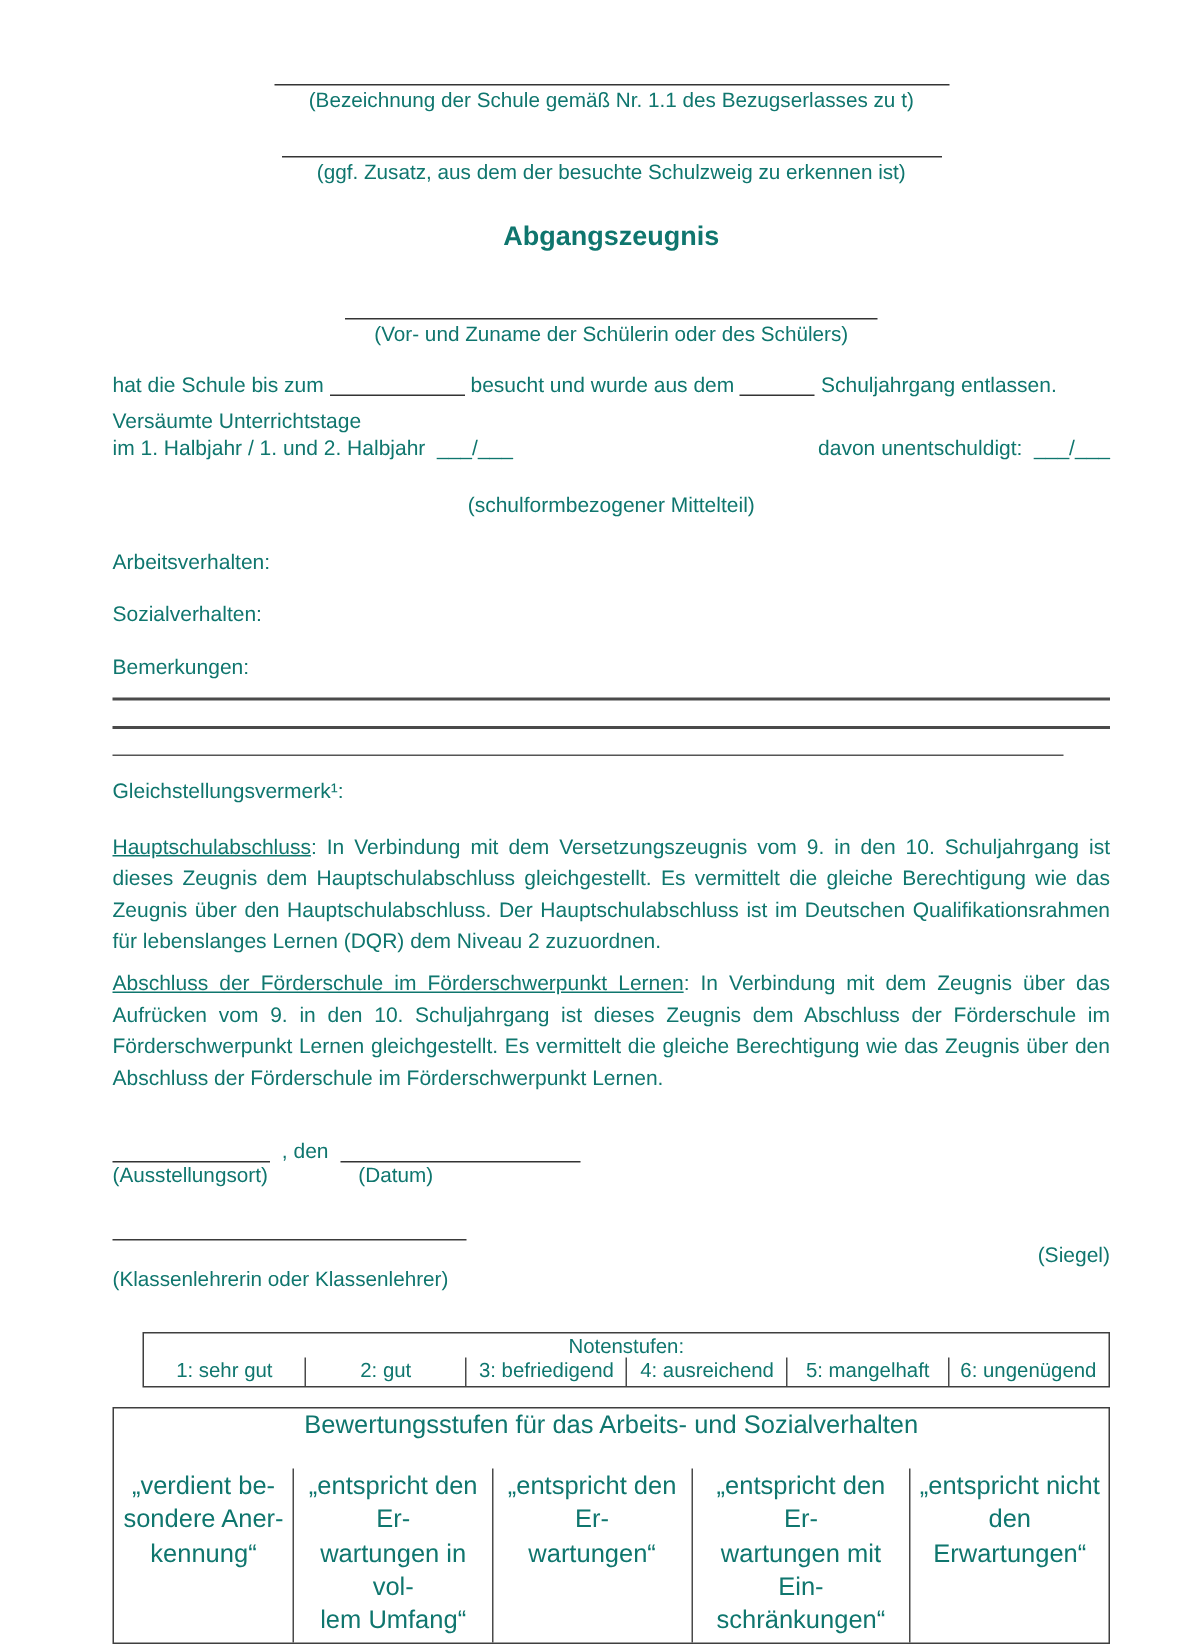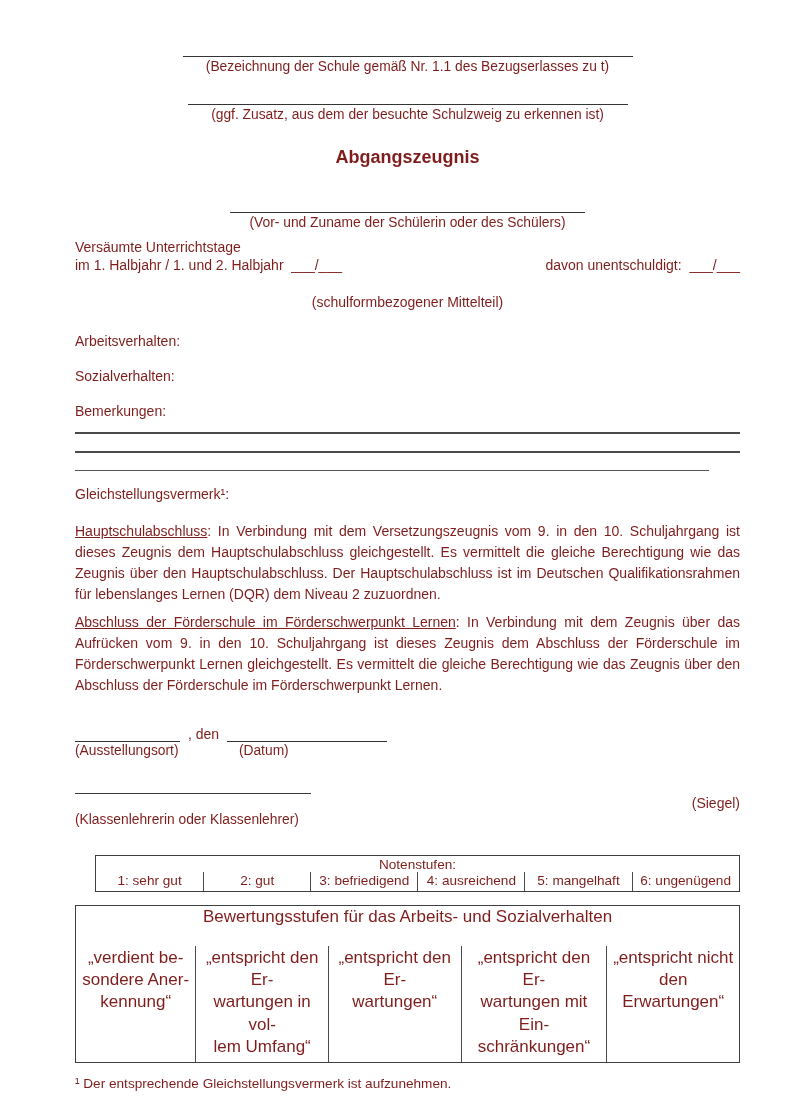--- a/index.html
+++ b/index.html
@@ -4,21 +4,21 @@
 <style>
   html,body{margin:0;padding:0;background:#fff;}
   .page{
     position:relative;
     width:800px;height:1096px;
     background:#fff;
     box-sizing:border-box;
     padding:56px 60px 0 75px;
     font-family:"Liberation Sans","DejaVu Sans",sans-serif;
     font-size:14px;
-    color:#7f1d1d;
+    color:#0f766e;
     line-height:1.15;
     border-radius:22px;
   }
   .center{text-align:center;}
   .cline{border-bottom:1px solid #343434;height:0;margin:0 auto;}
   .cap{font-size:13.8px;margin-top:2px;}
   .title{font-size:18px;font-weight:bold;margin-top:24px;}
   .row{display:flex;justify-content:space-between;align-items:baseline;}
   .bl{display:inline-block;border-bottom:1px solid #333;height:12px;vertical-align:-3px;}
   .hline{height:0;border-bottom:2px solid #4a4a4a;}
@@ -57,20 +57,27 @@
 
   <div class="cline" style="width:440px;margin-top:29px"></div>
   <div class="center cap">(ggf. Zusatz, aus dem der besuchte Schulzweig zu erkennen ist)</div>
 
   <div class="center title">Abgangszeugnis</div>
 
   <div class="cline" style="width:355px;margin-top:45px"></div>
   <div class="center cap">(Vor- und Zuname der Schülerin oder des Schülers)</div>
 
 
+  <div style="margin-top:17px">
+    <span>hat die Schule bis zum</span>
+    <span class="bl" style="width:90px"></span>
+    <span>besucht und wurde aus dem</span>
+    <span class="bl" style="width:50px"></span>
+    <span>Schuljahrgang entlassen.</span>
+  </div>
 
   <div style="margin-top:8px">Versäumte Unterrichtstage</div>
   <div class="row" style="margin-top:2px">
     <span><span>im 1. Halbjahr / 1. und 2. Halbjahr</span>&nbsp;&nbsp;<span>___/___</span></span>
     <span><span>davon unentschuldigt:</span>&nbsp;&nbsp;<span>___/___</span></span>
   </div>
 
   <div class="center" style="margin-top:21px">(schulformbezogener Mittelteil)</div>
 
   <div style="margin-top:22px">Arbeitsverhalten:</div>

